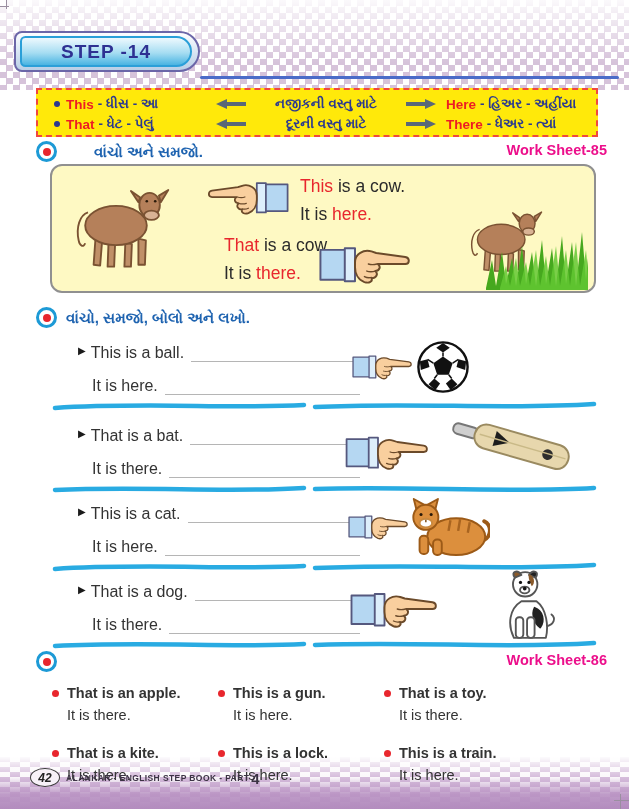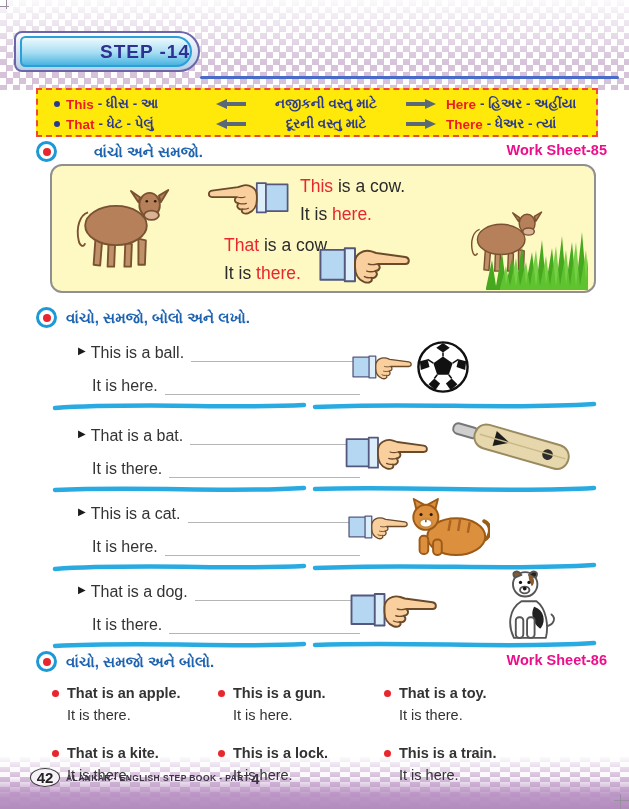--- a/index.html
+++ b/index.html
@@ -28,21 +28,21 @@
   
   .step-tab{
     position:absolute;left:14px;top:31px;width:186px;height:41px;z-index:2;
     border:2px solid #6b66a8;border-radius:10px 26px 26px 10px;box-sizing:border-box;
     background:linear-gradient(180deg,#fdfdff 0%,#dde9f5 45%,#b9cfe6 100%);
   }
   .step-tab-inner{
     position:absolute;left:4px;top:3px;right:6px;bottom:3px;
     border:2px solid #2a9fd8;border-radius:7px 20px 20px 7px;box-sizing:border-box;
     background:linear-gradient(180deg,#eef9fe 0%,#a6ddf2 55%,#49b4e2 100%);
-    display:flex;align-items:center;justify-content:flex-end;
+    display:flex;align-items:center;justify-content:center;
   }
   .step-label{font-size:19px;font-weight:bold;color:#2e3192;letter-spacing:1px;}
   .page-title{
     position:absolute;right:12px;top:46px;z-index:2;
     font-size:20px;font-weight:bold;color:#17172e;white-space:nowrap;
   }
   .title-underline{position:absolute;left:200px;right:10px;top:76px;height:3px;background:#4b6bc8;z-index:2;border-radius:2px;}
   
   .info-box{
     position:absolute;left:36px;top:88px;width:562px;height:49px;z-index:2;box-sizing:border-box;
@@ -80,21 +80,21 @@
   .speak-col{position:absolute;top:682px;width:164px;z-index:3;}
   .speak-item{margin-bottom:16px;font-size:14.5px;color:#333;line-height:22px;}
   .speak-l1{display:flex;align-items:center;font-weight:bold;}
   .red-dot{width:7px;height:7px;border-radius:50%;background:#e8262d;margin-right:8px;flex:none;}
   .speak-l2{padding-left:15px;}
   
   .page-oval{
     position:absolute;left:30px;top:768px;width:28px;height:17px;z-index:3;
     border:1.5px solid #3a3a3a;border-radius:50%;background:#f7f1f8;
     display:flex;align-items:center;justify-content:center;
-    font-size:15px;font-weight:bold;color:#222;
+    font-size:12px;font-weight:bold;color:#222;font-style:italic;
   }
   .book-title{
     position:absolute;left:66px;top:770px;z-index:3;
     font-size:8.5px;font-weight:bold;color:#3c3344;letter-spacing:.4px;white-space:nowrap;
   }
   .book-part{font-size:15px;margin-left:2px;vertical-align:-3px;}
 </style>
 </head>
 <body>
 
@@ -377,21 +377,20 @@
   </svg>
   <svg class="divider" style="top:639px;" viewBox="0 0 545 12">
     <path d="M3,7 C95,2 180,9 252,5" stroke="#29abe2" stroke-width="4.5" fill="none" stroke-linecap="round"></path>
     <path d="M263,6 C360,2 455,10 542,4" stroke="#29abe2" stroke-width="4.5" fill="none" stroke-linecap="round"></path>
   </svg>
 
   <div class="sec-head" style="top:651px;">
     <span class="target-bullet">
         <span></span>
       </span>
-    <span class="sec-title">વાંચો, સમજો અને બોલો.</span>
   </div>
   <div class="worksheet" style="top:652px;">Work Sheet-86</div>
 
   <div class="speak-col" style="left:52px;">
     <div class="speak-item">
       <div class="speak-l1">
           <span class="red-dot"></span>
           <span>That is an apple.</span>
         </div>
       <div class="speak-l2">It is there.</div>

